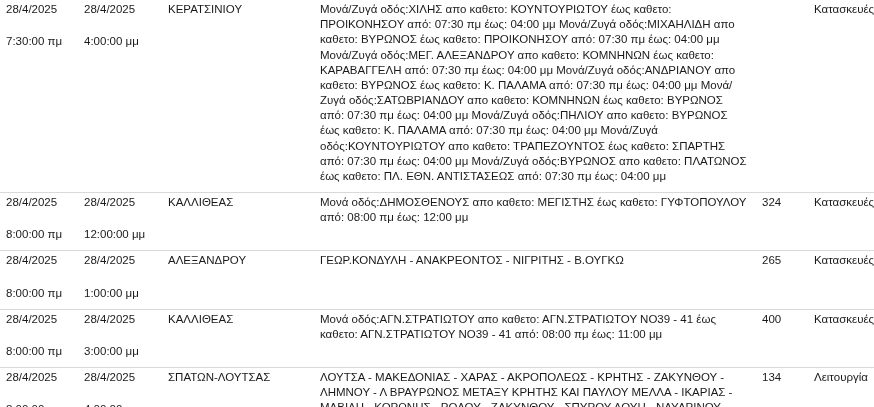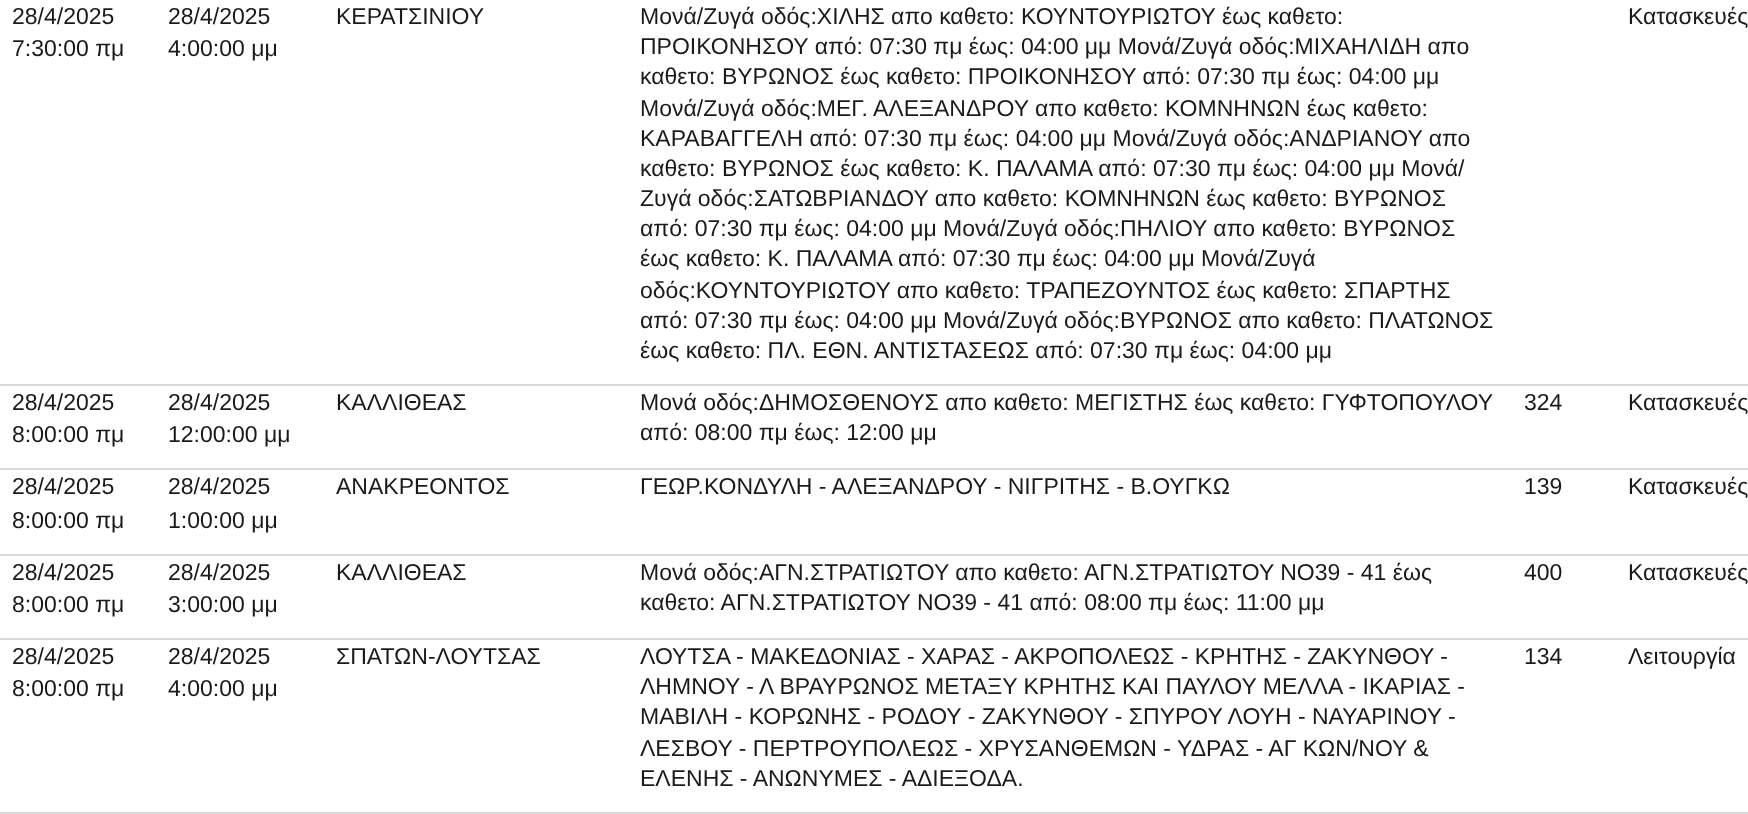--- a/index.html
+++ b/index.html
@@ -27,21 +27,21 @@
     border-bottom: 1px solid #d9d9d9;
   }
   .col-date-from { width: 66px; padding-left: 6px; }
   .col-date-to   { width: 72px; }
   .col-area      { width: 140px; }
   .col-desc      { width: 430px; margin-top: 42px; }
   .col-num       { width: 40px; }
   .col-type      { width: 110px; }
 
   .date-line { white-space: nowrap; }
-  .date-line.second { margin-top: 1px; }
+  .date-line.second { margin-top: 17px; }
 
   .area-cell { color: #1a1a1a; margin-left: 32px; }
   .desc-cell { color: #1a1a1a; }
   .num-cell  { color: #1a1a1a; margin-left: 32px; }
   .type-cell { color: #1a1a1a; }
 
   .row-first td { border-top: none; }
 </style>
 </head>
 <body>
@@ -81,23 +81,23 @@
 
     <tr>
       <td class="col-date-from">
         <div class="date-line">28/4/2025</div>
         <div class="date-line second">8:00:00 πμ</div>
       </td>
       <td class="col-date-to">
         <div class="date-line">28/4/2025</div>
         <div class="date-line second">1:00:00 μμ</div>
       </td>
-      <td class="col-area area-cell">ΑΝΑΚΡΕΟΝΤΟΣ</td>
-      <td class="col-desc desc-cell">ΓΕΩΡ.ΚΟΝΔΥΛΗ - ΑΛΕΞΑΝΔΡΟΥ - ΝΙΓΡΙΤΗΣ - Β.ΟΥΓΚΩ</td>
-      <td class="col-num num-cell">139</td>
+      <td class="col-area area-cell">ΑΛΕΞΑΝΔΡΟΥ</td>
+      <td class="col-desc desc-cell">ΓΕΩΡ.ΚΟΝΔΥΛΗ - ΑΝΑΚΡΕΟΝΤΟΣ - ΝΙΓΡΙΤΗΣ - Β.ΟΥΓΚΩ</td>
+      <td class="col-num num-cell">265</td>
       <td class="col-type type-cell">Κατασκευές</td>
     </tr>
 
     <tr>
       <td class="col-date-from">
         <div class="date-line">28/4/2025</div>
         <div class="date-line second">8:00:00 πμ</div>
       </td>
       <td class="col-date-to">
         <div class="date-line">28/4/2025</div>

